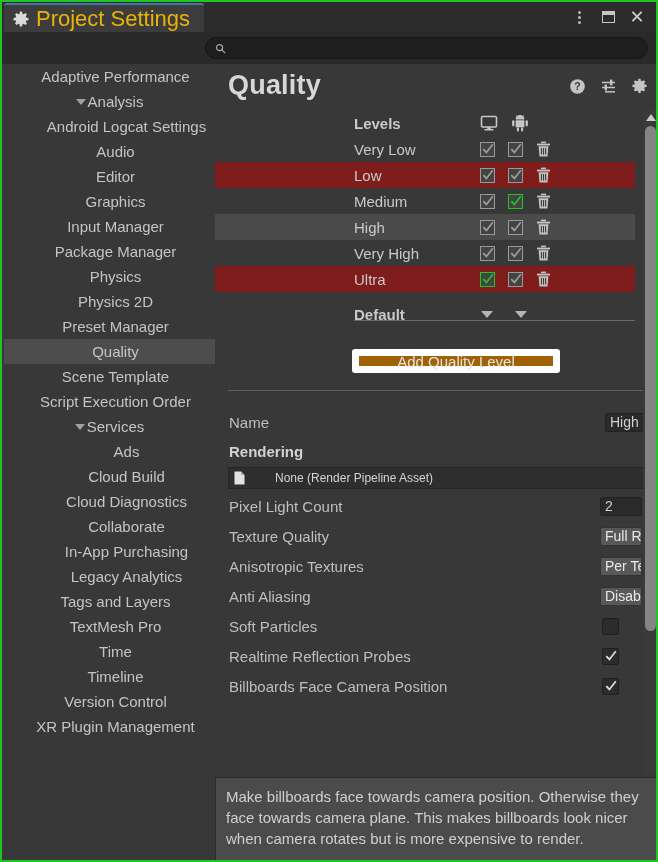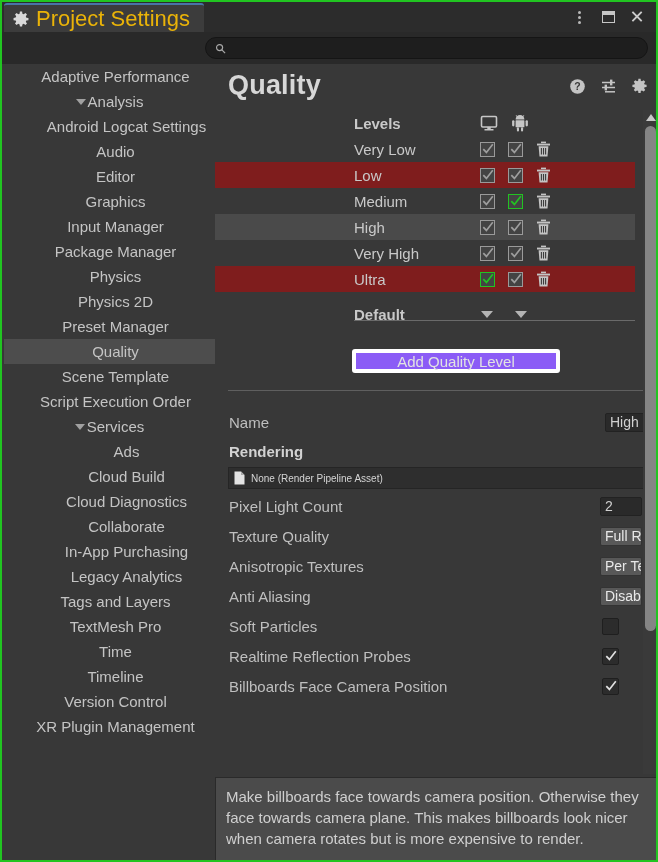--- a/index.html
+++ b/index.html
@@ -168,22 +168,22 @@
     border-top: 7px solid #b4b4b4;
     flex: none;
   }
   #lvl-sep {
     position: absolute; left: 139px; top: 256px;
     width: 281px; height: 1px; background: #6a6a6a;
   }
   #add-level {
     position: absolute; left: 137px; top: 285px;
     width: 208px; height: 24px;
-    background: #8b5cf6;
-    border: 4px solid #ffffff;
+    background: #a16207;
+    border: 7px solid #ffffff;
     border-radius: 3px;
     color: #e2e2e2; font-size: 15px;
     display: flex; align-items: center; justify-content: center;
     font-family: "Liberation Sans", sans-serif;
   }
   #big-sep {
     position: absolute; left: 13px; top: 326px;
     width: 420px; height: 1px; background: #5f5f5f;
   }
 
@@ -225,21 +225,21 @@
     width: 17px; height: 17px;
     background: #2c2c2c;
     border: 1px solid #1f1f1f;
     border-radius: 2px;
     display: flex; align-items: center; justify-content: center;
   }
   #rp-asset {
     position: absolute; left: 13px; width: 420px; height: 22px;
     background: #2e2e2e; border: 1px solid #252525;
     display: flex; align-items: center; padding-left: 5px;
-    color: #d4d4d4; font-size: 10px;
+    color: #d4d4d4; font-size: 12px; gap: 24px;
   }
   .doc-icon { width: 11px; height: 14px; margin-right: 6px; flex: none; }
 
   
   #tooltip {
     position: absolute; left: 0px; top: 713px;
     width: 443px; height: 106px;
     background: #4b4b4b;
     border: 1px solid #2a2a2a;
     padding: 8px 9px 0 10px;

